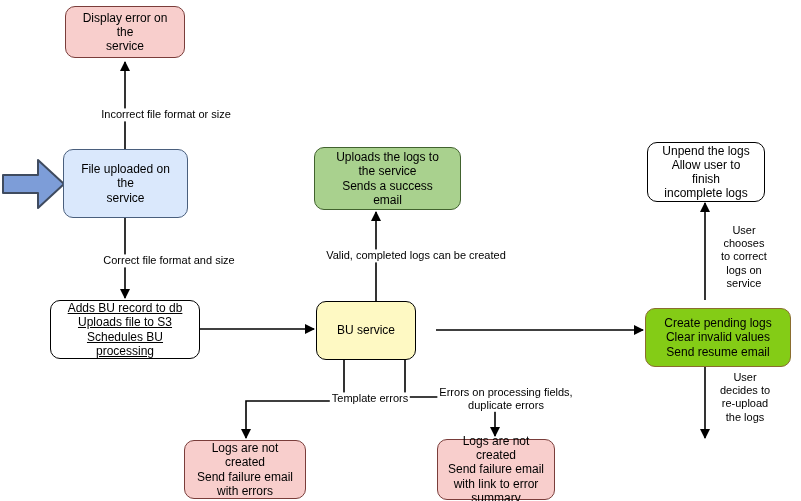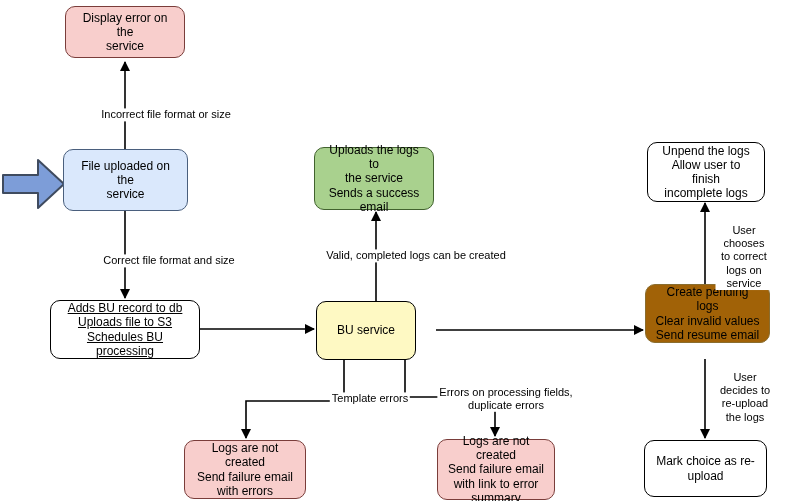--- a/index.html
+++ b/index.html
@@ -42,53 +42,51 @@
       <path d="M405,360 L405,397 L495,397 L495,436" marker-end="url(#arr)"></path>
       <path d="M705,300 L705,203" marker-end="url(#arr)"></path>
       <path d="M705,359 L705,438" marker-end="url(#arr)"></path>
     </g>
     <polygon points="3,175 38,175 38,160 64,184 38,208 38,193 3,193" stroke-width="2" stroke-linejoin="round" fill="#7D9DD8" stroke="#3F4B5F"></polygon>
   </svg>
 
   <div class="node" style="left: 65px; top: 6px; width: 120px; height: 52px; background-color: rgb(248, 206, 204); border-color: rgb(122, 61, 58);">Display error on the
 service</div>
 
-  <div class="node" style="left: 63px; top: 149px; width: 125px; height: 62px; background-color: rgb(218, 232, 252); border-color: rgb(74, 95, 125);">File uploaded on the
+  <div class="node" style="left: 63px; top: 149px; width: 125px; height: 69px; background-color: rgb(218, 232, 252); border-color: rgb(74, 95, 125);">File uploaded on the
 service</div>
 
-  <div class="node" style="left: 314px; top: 147px; width: 120px; height: 63px; background-color: rgb(169, 209, 142); border-color: rgb(65, 98, 46);">Uploads the logs to
+  <div class="node" style="left: 314px; top: 147px; width: 147px; height: 63px; background-color: rgb(169, 209, 142); border-color: rgb(65, 98, 46);">Uploads the logs to
 the service
 Sends a success
 email</div>
 
   <div class="node" style="left: 647px; top: 142px; width: 118px; height: 60px; background-color: rgb(255, 255, 255); border-color: rgb(0, 0, 0);">Unpend the logs
 Allow user to finish
 incomplete logs</div>
 
   <div class="node" style="left: 50px; top: 300px; width: 150px; height: 59px; background-color: rgb(255, 255, 255); border-color: rgb(0, 0, 0); text-decoration: underline;">Adds BU record to db
 Uploads file to S3
 Schedules BU processing</div>
 
   <div class="node" style="left: 316px; top: 301px; width: 100px; height: 59px; background-color: #fef9c3; border-color: rgb(0, 0, 0);">BU service</div>
 
-  <div class="node" style="left: 645px; top: 284px; width: 125px; height: 59px; background-color: #a16207; border-color: rgb(138, 109, 47);">Create pending logs
+  <div class="node" style="left: 645px; top: 308px; width: 146px; height: 59px; background-color: #84cc16; border-color: rgb(138, 109, 47);">Create pending logs
 Clear invalid values
 Send resume email</div>
 
   <div class="node" style="left: 184px; top: 440px; width: 122px; height: 59px; background-color: rgb(248, 206, 204); border-color: rgb(122, 61, 58);">Logs are not created
 Send failure email
 with errors</div>
 
   <div class="node" style="left: 437px; top: 439px; width: 118px; height: 61px; background-color: rgb(248, 206, 204); border-color: rgb(122, 61, 58);">Logs are not created
 Send failure email
 with link to error
 summary</div>
 
-  <div class="node" style="left: 644px; top: 440px; width: 123px; height: 57px; background-color: rgb(255, 255, 255); border-color: rgb(0, 0, 0);">Mark choice as re-
-upload</div>
 
   <div class="elabel" style="left:125px;top:115px">Incorrect file format or size</div>
 
   <div class="elabel" style="left:128px;top:261px">Correct file format and size</div>
 
   <div class="elabel" style="left:375px;top:256px">Valid, completed logs can be created</div>
 
   <div class="elabel" style="left:703px;top:257px">User chooses to correct logs on service</div>
 
 

